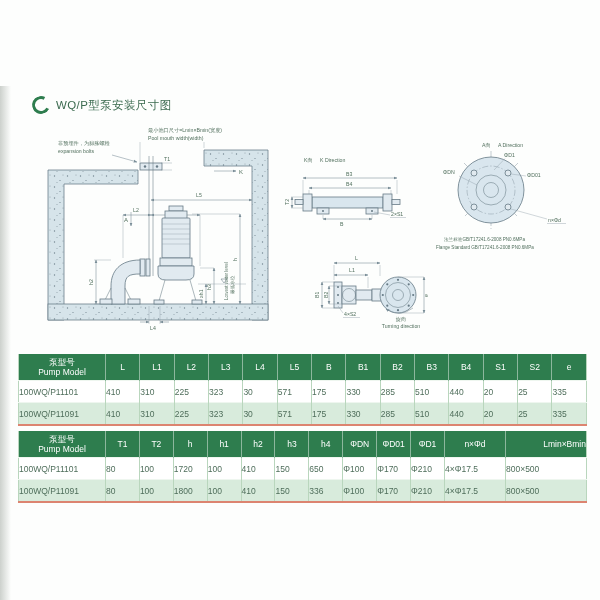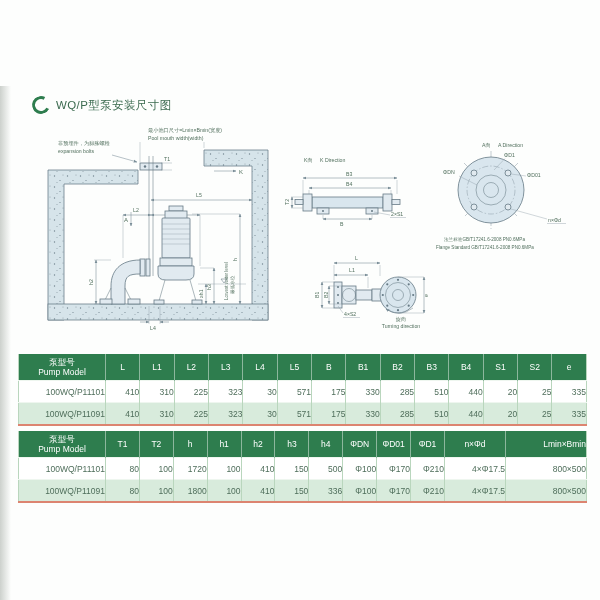--- a/index.html
+++ b/index.html
@@ -35,21 +35,21 @@
 
   
   .tbl-wrap{position:absolute;left:18px;width:569px;}
   #table1{top:354px;}
   #table2{top:431px;}
   table{border-collapse:collapse;table-layout:fixed;width:100%;
     border-bottom:2px solid #dc8470;border-left:1px solid #b9d6bd;border-right:1px solid #b9d6bd;}
   th{background:#2e7d4e;color:#fff;font-weight:normal;font-size:8.5px;white-space:pre-line;
     line-height:1.2;height:24px;border-left:1px solid rgba(255,255,255,.45);padding:1px 0;vertical-align:middle;text-align:center;}
   th:first-child{border-left:none;width:86px;margin-left:32px;}
-  td{font-size:8.5px;color:#4f6e5b;text-align:right;height:21px;border-left:1px solid #b9d6bd;padding:0;}
+  td{font-size:8.5px;color:#4f6e5b;text-align:left;height:21px;border-left:1px solid #b9d6bd;padding:0;}
   td:first-child{border-left:none;}
   tbody tr{background:#fff;border-top:1px solid #eef6ef;}
   tbody tr.alt{background:#d8ebdc;margin-left:20px;}
   .t2 th:nth-child(12){width:60px;}
   .t2 th:nth-child(13){width:80px;text-align:right;}
 </style>
 </head>
 <body>
 
 <div class="edge-shadow"></div>
@@ -346,21 +346,21 @@
       </thead>
       <tbody>
         <tr>
           <td>100WQ/P11101</td>
           <td>80</td>
           <td>100</td>
           <td>1720</td>
           <td>100</td>
           <td>410</td>
           <td>150</td>
-          <td>500</td>
+          <td>650</td>
           <td>Φ100</td>
           <td>Φ170</td>
           <td>Φ210</td>
           <td>4×Φ17.5</td>
           <td>800×500</td>
         </tr>
         <tr class="alt">
           <td>100WQ/P11091</td>
           <td>80</td>
           <td>100</td>

